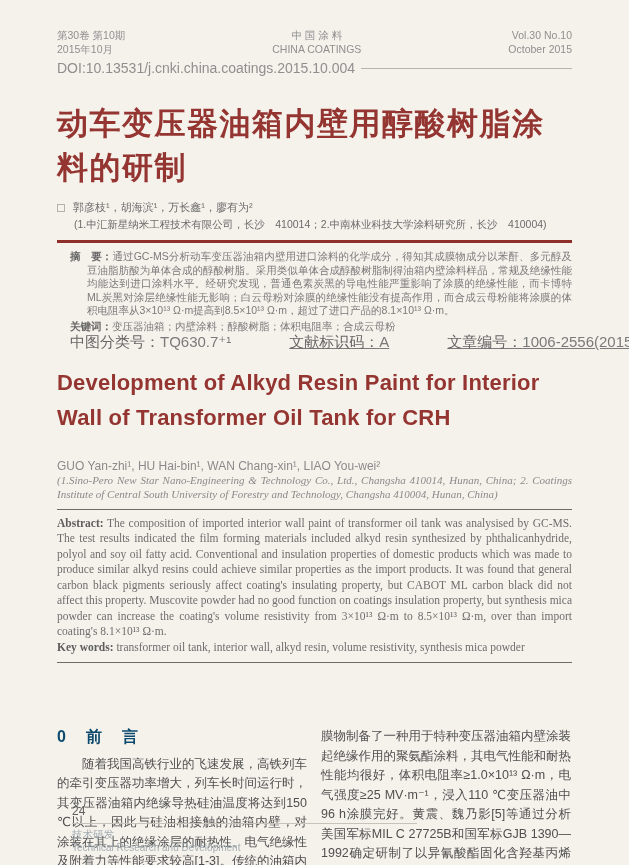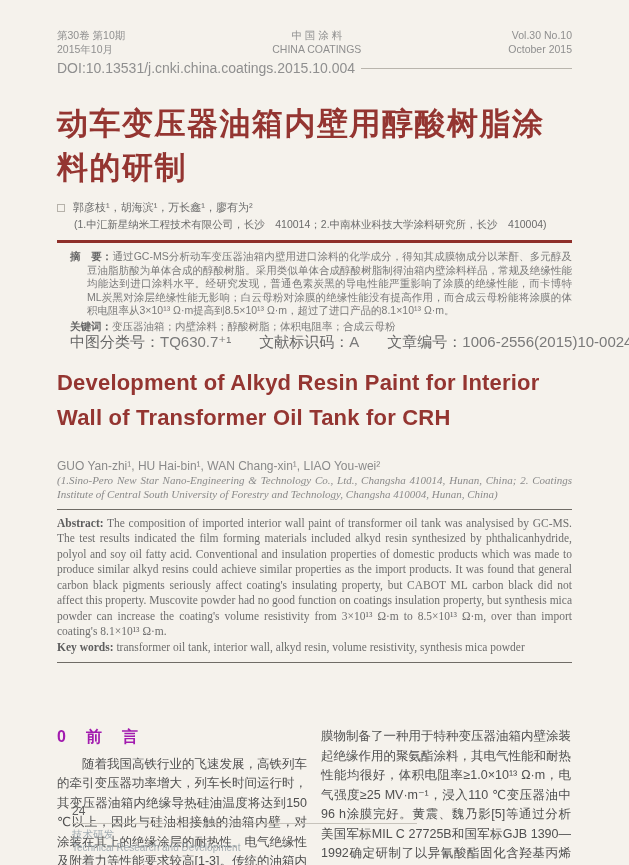--- a/index.html
+++ b/index.html
@@ -49,21 +49,21 @@
     color: #7a7a7a;
     font-size: 10.5px;
     line-height: 13.5px;
     text-align: justify;
   }
   .abstract-cn .lbl { color: #666; font-weight: bold; }
   .keywords-cn { margin-top: 2px; padding-left: 13px; color: #7a7a7a; font-size: 10.5px; line-height: 13.5px; }
   .keywords-cn .lbl { color: #666; font-weight: bold; }
   .meta-row { margin-top: 2px; padding-left: 13px; display: flex; color: #7a7a7a; font-size: 15px; line-height: 13.5px; }
   .meta-row .seg { white-space: nowrap; }
-  .meta-row .seg + .seg { margin-left: 28px; }
+  .meta-row .seg + .seg { margin-left: 58px; text-decoration: underline; }
   .meta-row .lbl { color: #666; }
 
   
   .title-en {
     margin-top: 16px;
     color: #943531;
     font-size: 22px;
     font-weight: bold;
     line-height: 35px;
     letter-spacing: 0.2px;
@@ -91,21 +91,21 @@
   .keywords-en {
     font-family: "Liberation Serif", "DejaVu Serif", serif;
     color: #6e6e6e;
     font-size: 11.5px;
     line-height: 15.5px;
   }
 
   
   .body-cols { margin-top: 64px; display: flex; gap: 14px; }
   .col { width: 250px; font-size: 12.5px; line-height: 19.5px; color: #4f4f4f; text-align: justify; }
-  .section-heading { color: #a21caf; font-size: 16px; font-weight: bold; letter-spacing: 2px; margin-bottom: 8px; }
+  .section-heading { color: #0c4a6e; font-size: 16px; font-weight: bold; letter-spacing: 2px; margin-bottom: 8px; }
   .para-first { text-indent: 2em; }
 
   
   .footer { position: absolute; left: 72px; bottom: 12px; width: 515px; }
   .page-num { color: #5d5d5d; font-size: 12px; }
   .footer-rule { border: none; border-top: 1px solid #c7c3bb; width: 345px; margin-top: 5px; }
   .footer-cn { margin-top: 4px; color: #a3adb3; font-size: 10.5px; }
   .footer-en { color: #a3adb3; font-size: 10px; }
 </style>
 </head>

